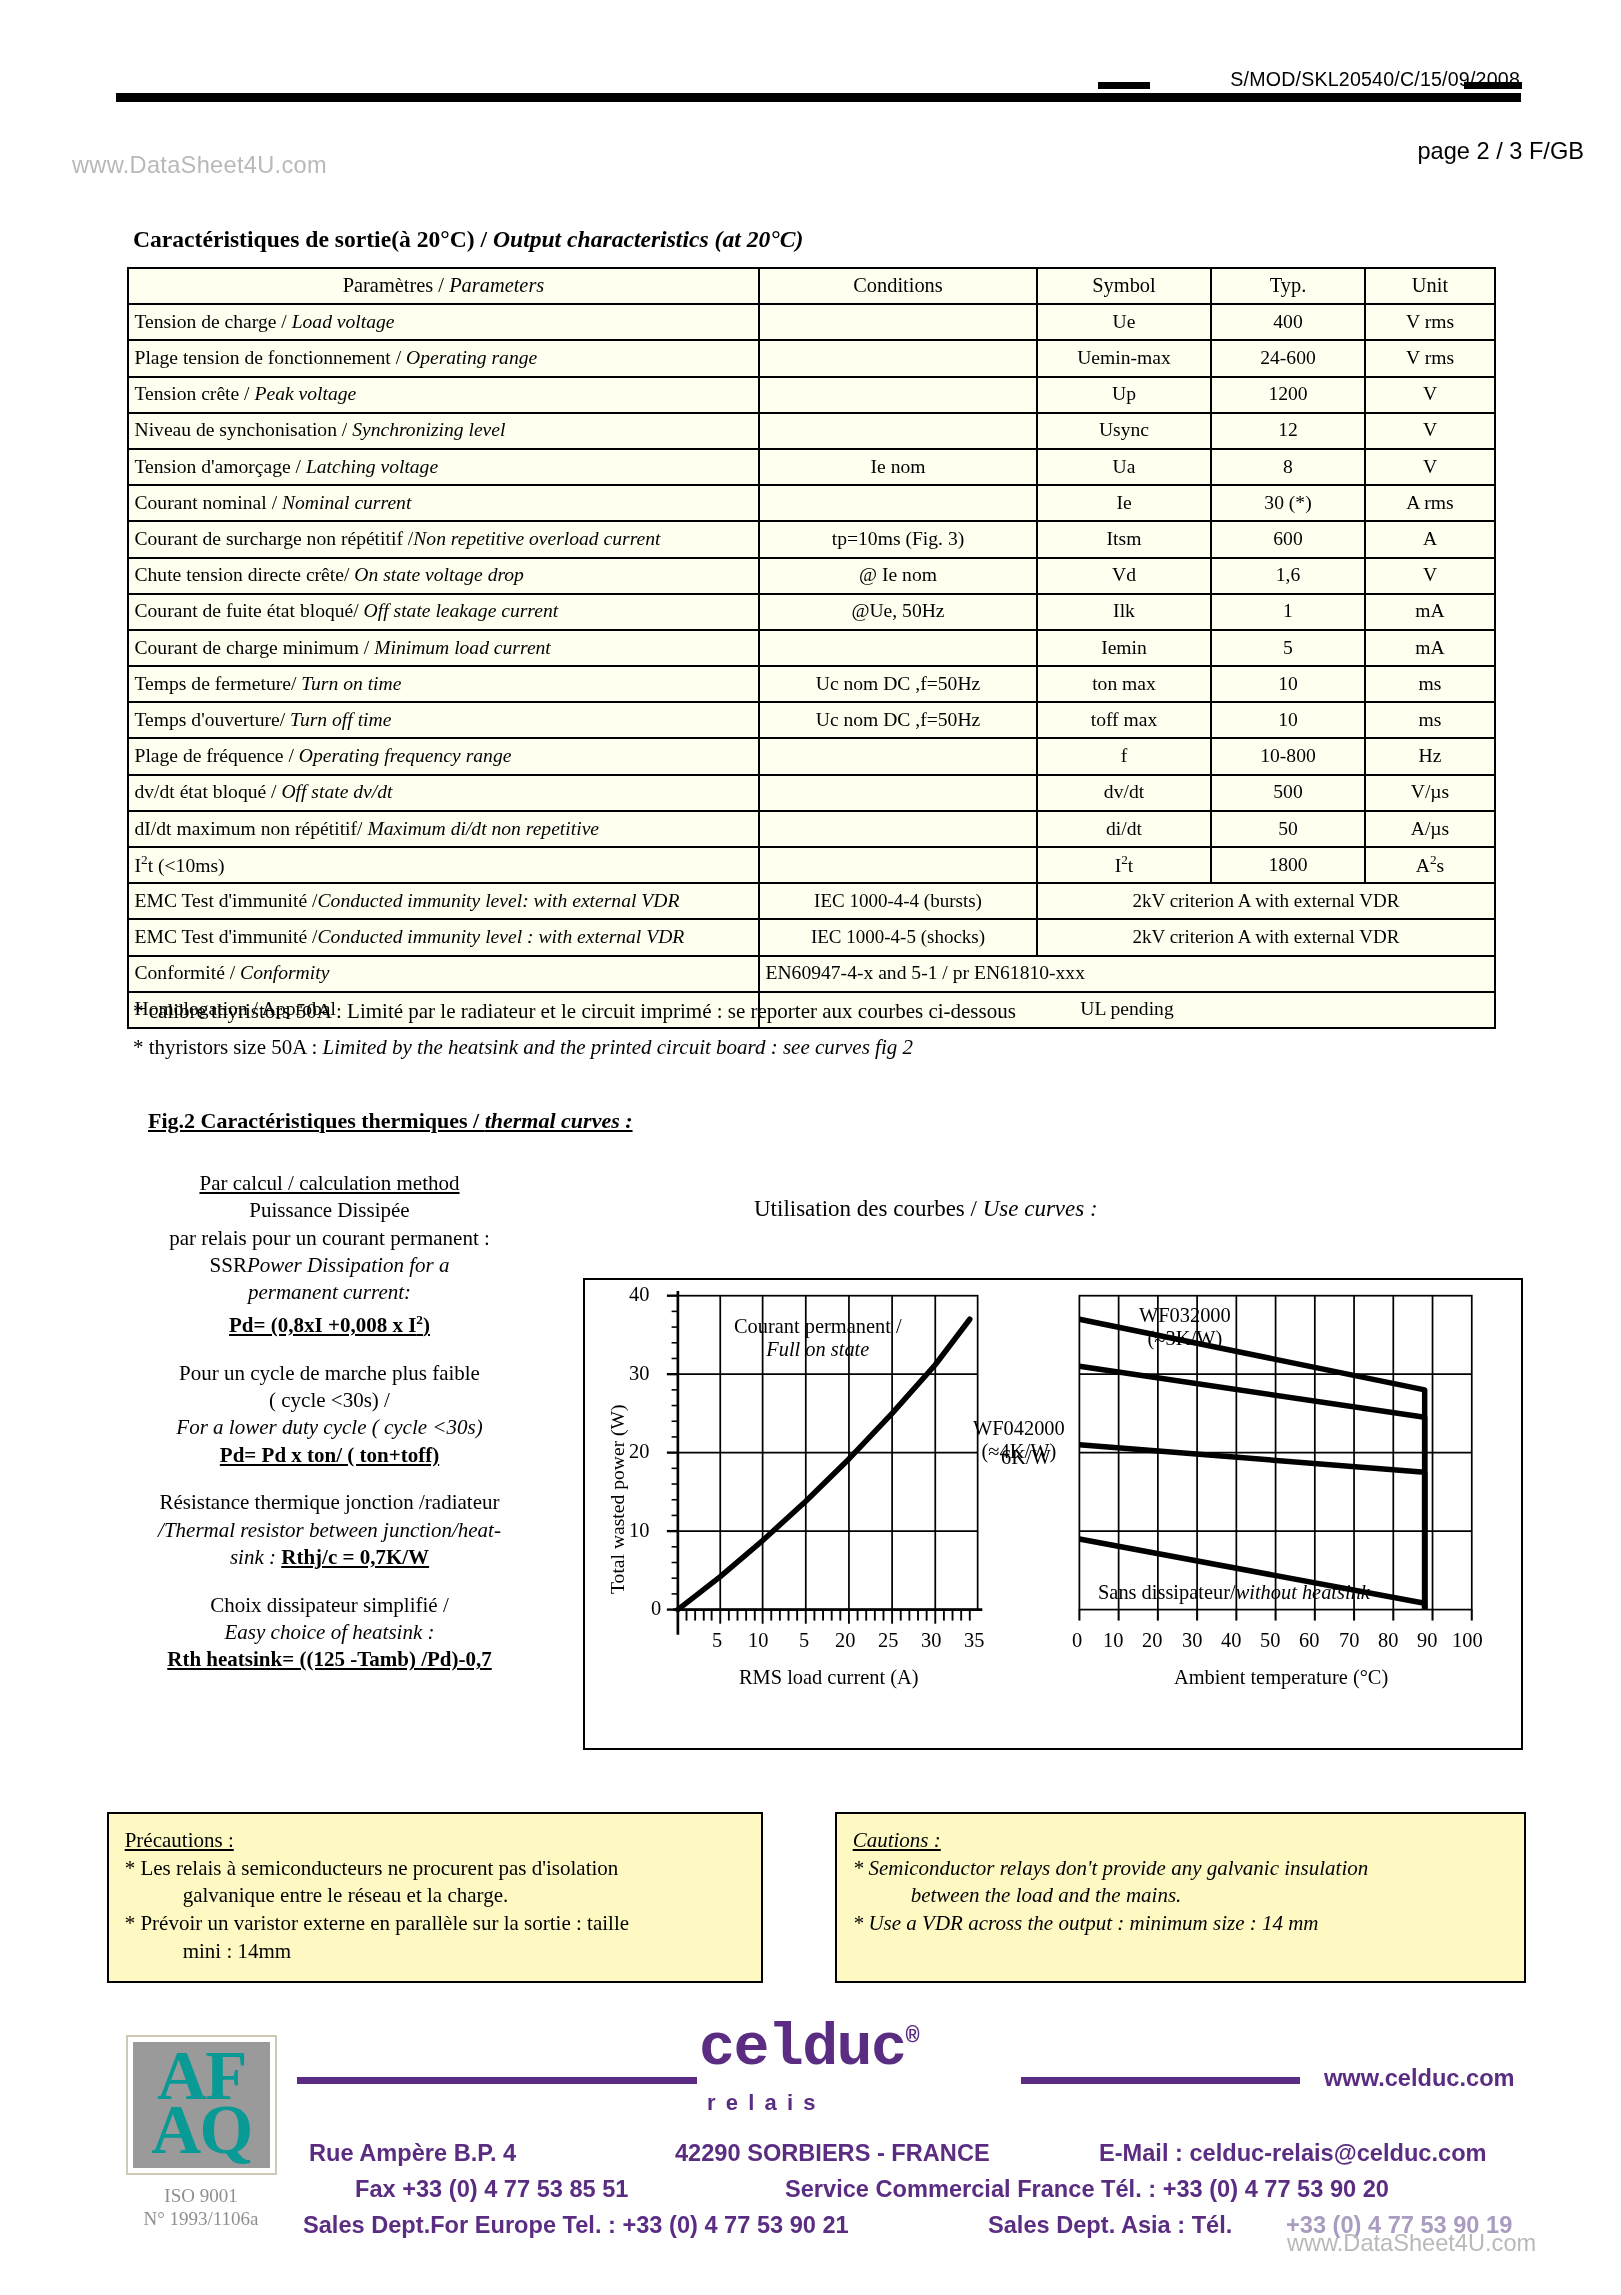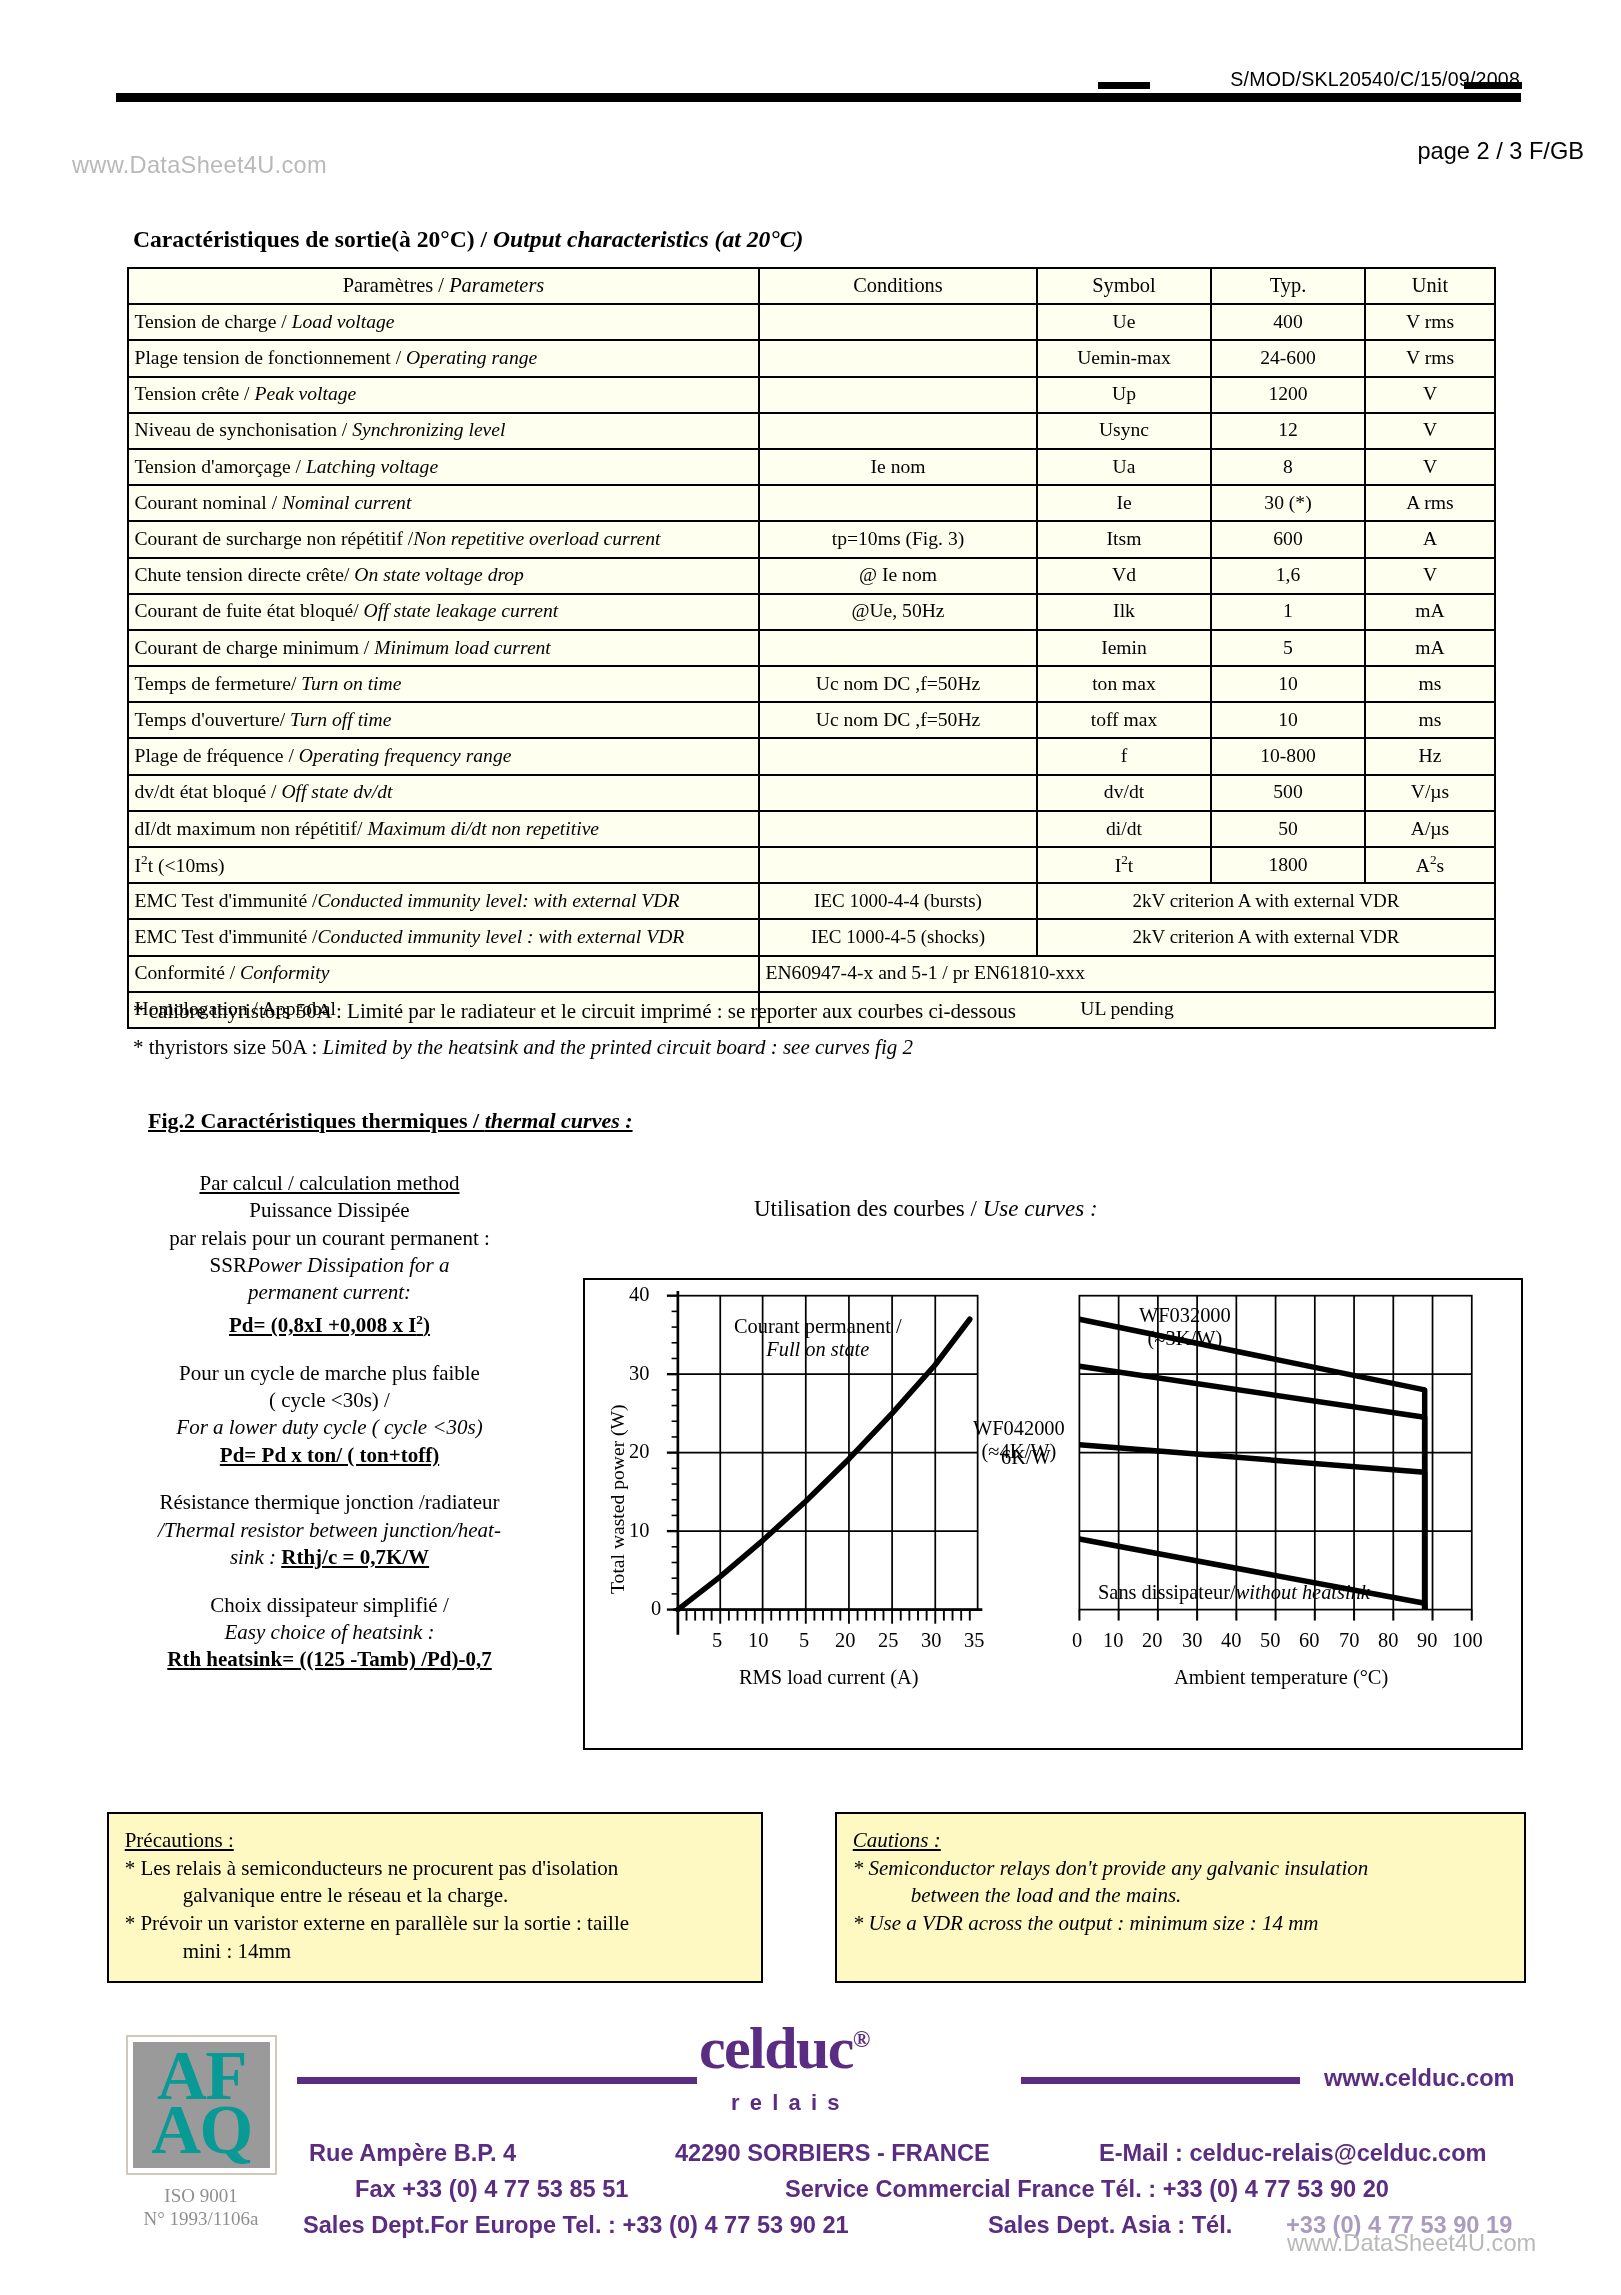--- a/index.html
+++ b/index.html
@@ -79,25 +79,25 @@
   .afaq{position:absolute;left:126px;top:2035px;width:151px;height:140px;
         border:2.4px solid #cfc9b8;background:#ffffff;box-sizing:border-box;padding:4.7px;}
   .afaq-in{width:100%;height:100%;background:#9a9a9a;position:relative;overflow:hidden;}
   .afaq-t{position:absolute;width:100%;text-align:center;color:#0a9a96;font-weight:bold;
           font-family:"Liberation Serif",serif;}
   .afaq-a{top:-4.7px;font-size:69px;letter-spacing:-1.6px;}
   .afaq-b{top:49px;font-size:69px;letter-spacing:-1.6px;}
   .iso{position:absolute;left:118px;top:2184px;width:166px;text-align:center;font-size:19px;
        color:#8f8f8f;line-height:1.22;}
 
-  .brand{position:absolute;left:699px;top:2014px;font-family:Liberation Serif, serif;
+  .brand{position:absolute;left:699px;top:2014px;font-family:Liberation Mono, monospace;
          font-size:60px;font-weight:bold;color:#5b2d82;letter-spacing:-1.6px;}
   .brand-r{font-size:23.6px;vertical-align:super;}
   .brand-sub{position:absolute;left:707px;top:2090px;font-family:"Liberation Sans",sans-serif;
-         font-size:22px;font-weight:bold;color:#5b2d82;letter-spacing:10.2px;margin-left:24px;}
+         font-size:22px;font-weight:bold;color:#5b2d82;letter-spacing:10.2px;}
   .brand-rule-l{position:absolute;left:297px;top:2077px;width:400px;height:7px;background:#5b2d82;}
   .brand-rule-r{position:absolute;left:1021px;top:2077px;width:279px;height:7px;background:#5b2d82;}
   .web{position:absolute;left:1324px;top:2065px;font-family:"Liberation Sans",sans-serif;
        font-size:23.6px;font-weight:bold;color:#5b2d82;}
   .ftline{position:absolute;font-family:"Liberation Sans",sans-serif;font-size:23.6px;
           font-weight:bold;color:#5b2d82;white-space:nowrap;}
   .ft1{left:309px;top:2140px;}
   .ft1b{left:675px;top:2140px;}
   .ft1c{left:1099px;top:2140px;}
   .ft2{left:355px;top:2176px;}

